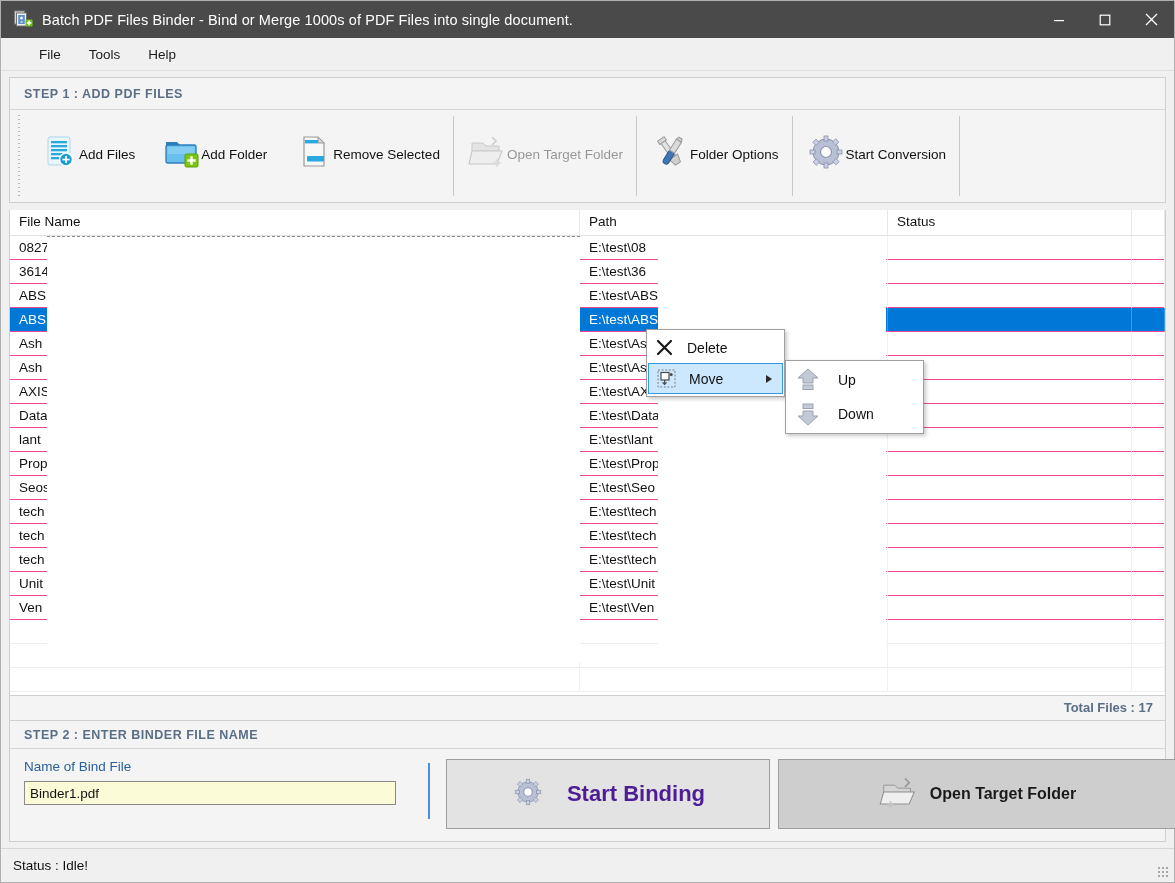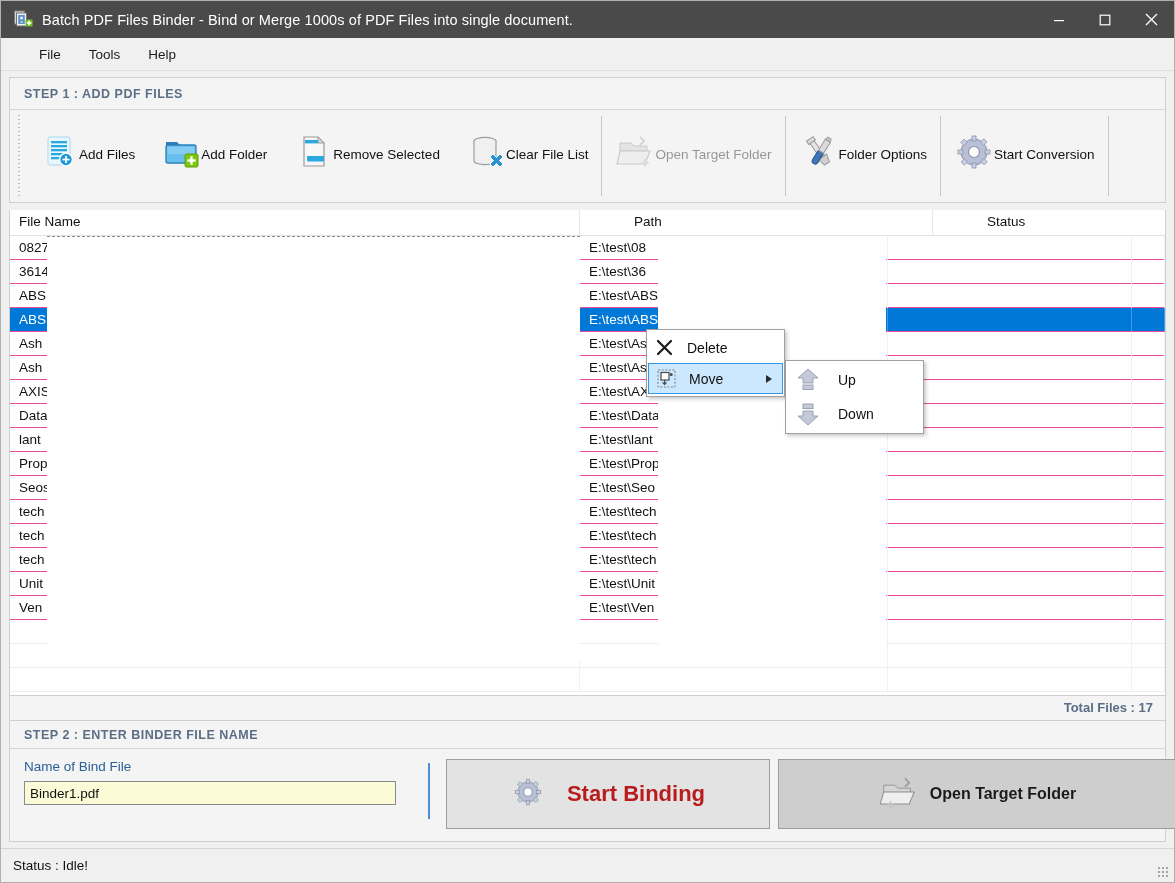--- a/index.html
+++ b/index.html
@@ -112,21 +112,20 @@
     position: relative;
     overflow: hidden;
     display: flex; flex-direction: column;
   }
   .list-head {
     display: flex;
     height: 26px;
     background: #ffffff;
     border-bottom: 1px solid #e2e2e2;
     flex: 0 0 auto;
-    gap: 45px;
   }
   .list-head .col {
     font-size: 13.5px; color: #111;
     padding: 4px 0 0 9px;
     border-right: 1px solid #e8e8e8;
     overflow: hidden; white-space: nowrap;
   }
   .col-name { width: 570px; flex: 0 0 570px; }
   .col-path { width: 308px; flex: 0 0 308px; }
   .col-status { width: 244px; flex: 0 0 244px; }
@@ -246,21 +245,21 @@
   .vsep { width: 2px; height: 56px; background: #4a90d9; margin: 4px 16px 0 8px; flex:0 0 auto; }
   .bigbtn {
     height: 70px;
     display: flex; align-items: center; justify-content: center;
     border: 1px solid #9e9e9e;
     cursor: default;
     flex: 0 0 auto;
   }
   .bigbtn-primary { width: 324px; background: #e3e3e3; }
   .bigbtn-secondary { width: 398px; background: #cecece; margin-left: 8px; }
-  .bigbtn .btext { font-size: 22px; font-weight: bold; color: #b91c1c; margin-left: 22px; }
+  .bigbtn .btext { font-size: 22px; font-weight: bold; color: #4c1d95; margin-left: 22px; }
   .bigbtn-secondary .btext { font-size: 16px; font-weight: bold; color: #1a1a1a; margin-left: 10px; }
 
   
   .statusbar {
     height: 34px; background: #f0f0f0;
     border-top: 1px solid #d6d6d6;
     display: flex; align-items: center;
     padding-left: 12px;
     flex: 0 0 auto;
     position: relative;
@@ -367,36 +366,20 @@
           <svg width="40" height="40" viewBox="0 0 40 40">
             <path d="M11 5 h14 l6 6 v23 H11 Z" fill="#f7f7f7" stroke="#9a9a9a" stroke-width="1.2"></path>
             <path d="M25 5 l6 6 h-6 Z" fill="#d7d7d7" stroke="#9a9a9a" stroke-width="1"></path>
             <rect x="12" y="8" width="13" height="3.4" fill="#2aa8e0"></rect>
             <rect x="14" y="24" width="17" height="5.5" rx="1" fill="#2aa8e0"></rect>
           </svg>
         </div>
         <div class="tlabel">Remove Selected</div>
       </div>
 
-      <div class="tbtn">
-        <div class="ticon">
-          <svg width="40" height="40" viewBox="0 0 40 40">
-            <g fill="#f0f0f0" stroke="#9a9a9a" stroke-width="1.1">
-              <ellipse cx="19" cy="9" rx="11" ry="3.6"></ellipse>
-              <path d="M8 9 v6 a11 3.6 0 0 0 22 0 v-6"></path>
-              <path d="M8 16 v6 a11 3.6 0 0 0 22 0 v-6"></path>
-              <path d="M8 23 v6 a11 3.6 0 0 0 22 0 v-6"></path>
-            </g>
-            <g transform="translate(24,22)">
-              <path d="M0 3 L3 0 L6.5 3.5 L10 0 L13 3 L9.5 6.5 L13 10 L10 13 L6.5 9.5 L3 13 L0 10 L3.5 6.5 Z" fill="#2a91d0" stroke="#ffffff" stroke-width="1"></path>
-            </g>
-          </svg>
-        </div>
-        <div class="tlabel">Clear File List</div>
-      </div>
 
       <div class="tsep"></div>
 
       <div class="tbtn disabled">
         <div class="ticon">
           <svg width="40" height="40" viewBox="0 0 40 40">
             <path d="M5 11 h11 l3 3 h13 v5 H5 Z" fill="#cfcfcf" stroke="#8f8f8f" stroke-width="1"></path>
             <path d="M5 19 h30 l-5 13 H2 Z" fill="#e8e8e8" stroke="#8f8f8f" stroke-width="1.2"></path>
             <path d="M25 5 l4 4 -4 4" fill="none" stroke="#9a9a9a" stroke-width="1.6"></path>
             <path d="M30 26 l1.5 3.4 3.4 1.5 -3.4 1.5 -1.5 3.4 -1.5 -3.4 -3.4 -1.5 3.4 -1.5 Z" fill="#bdbdbd"></path>

